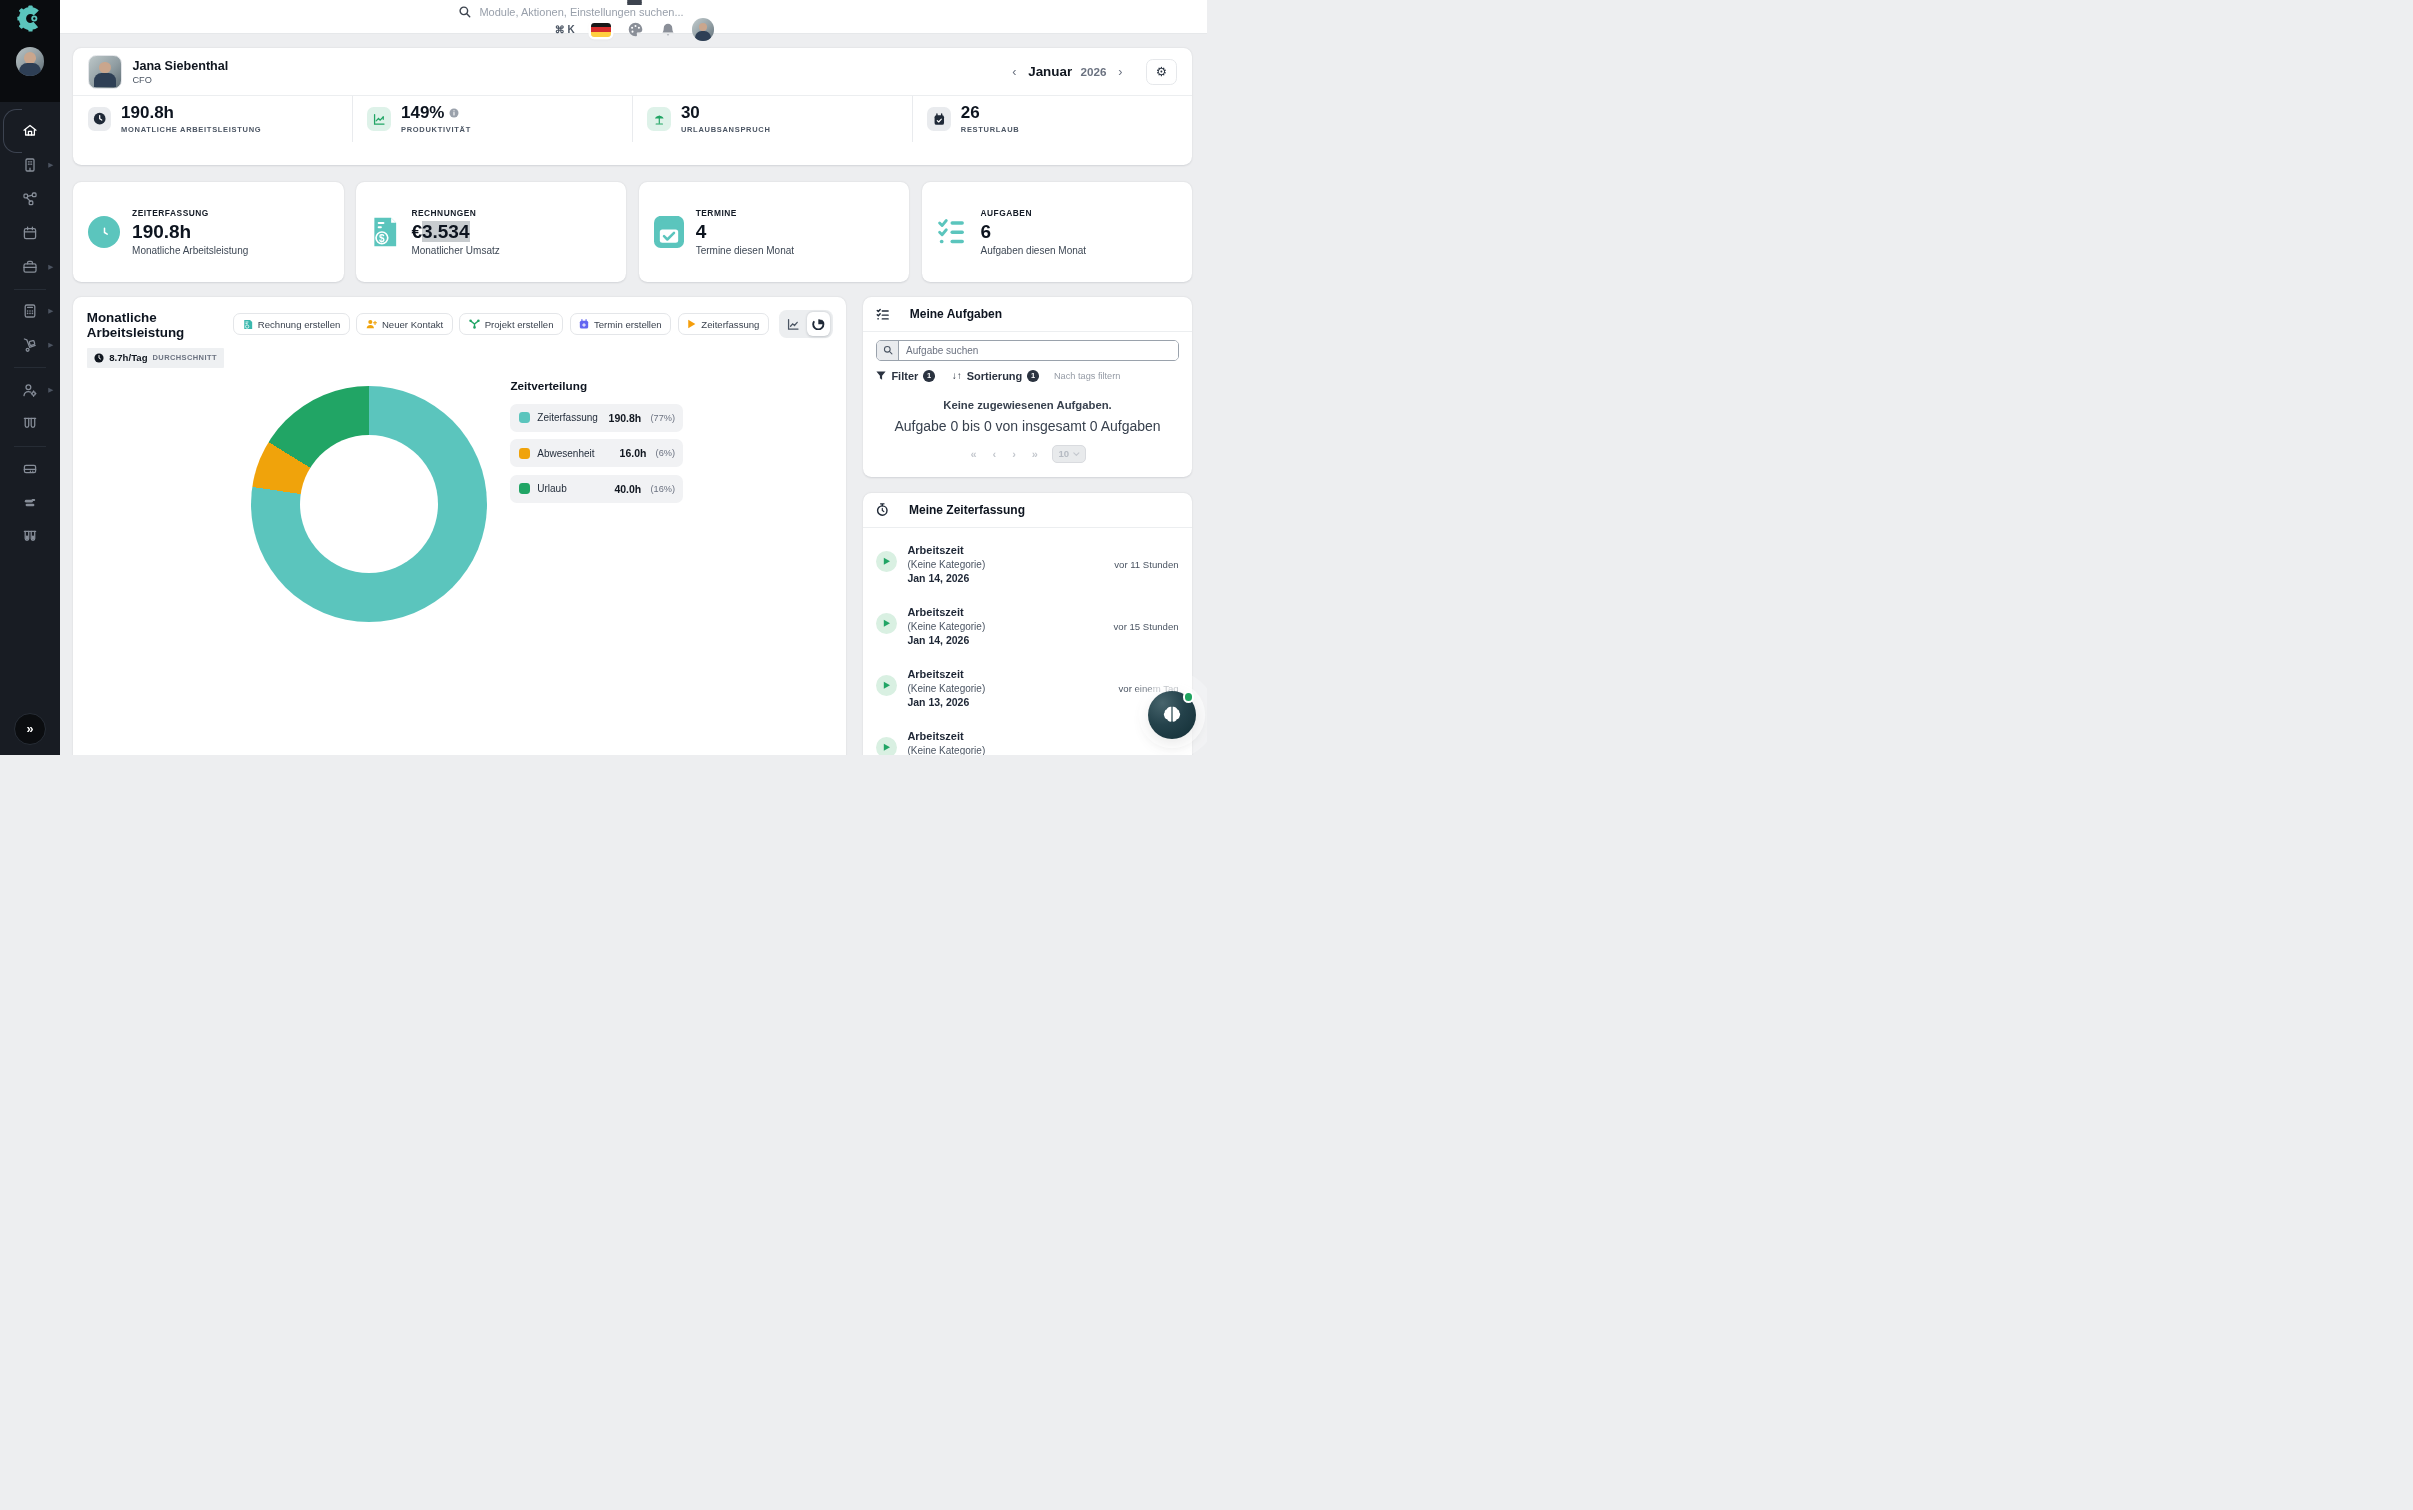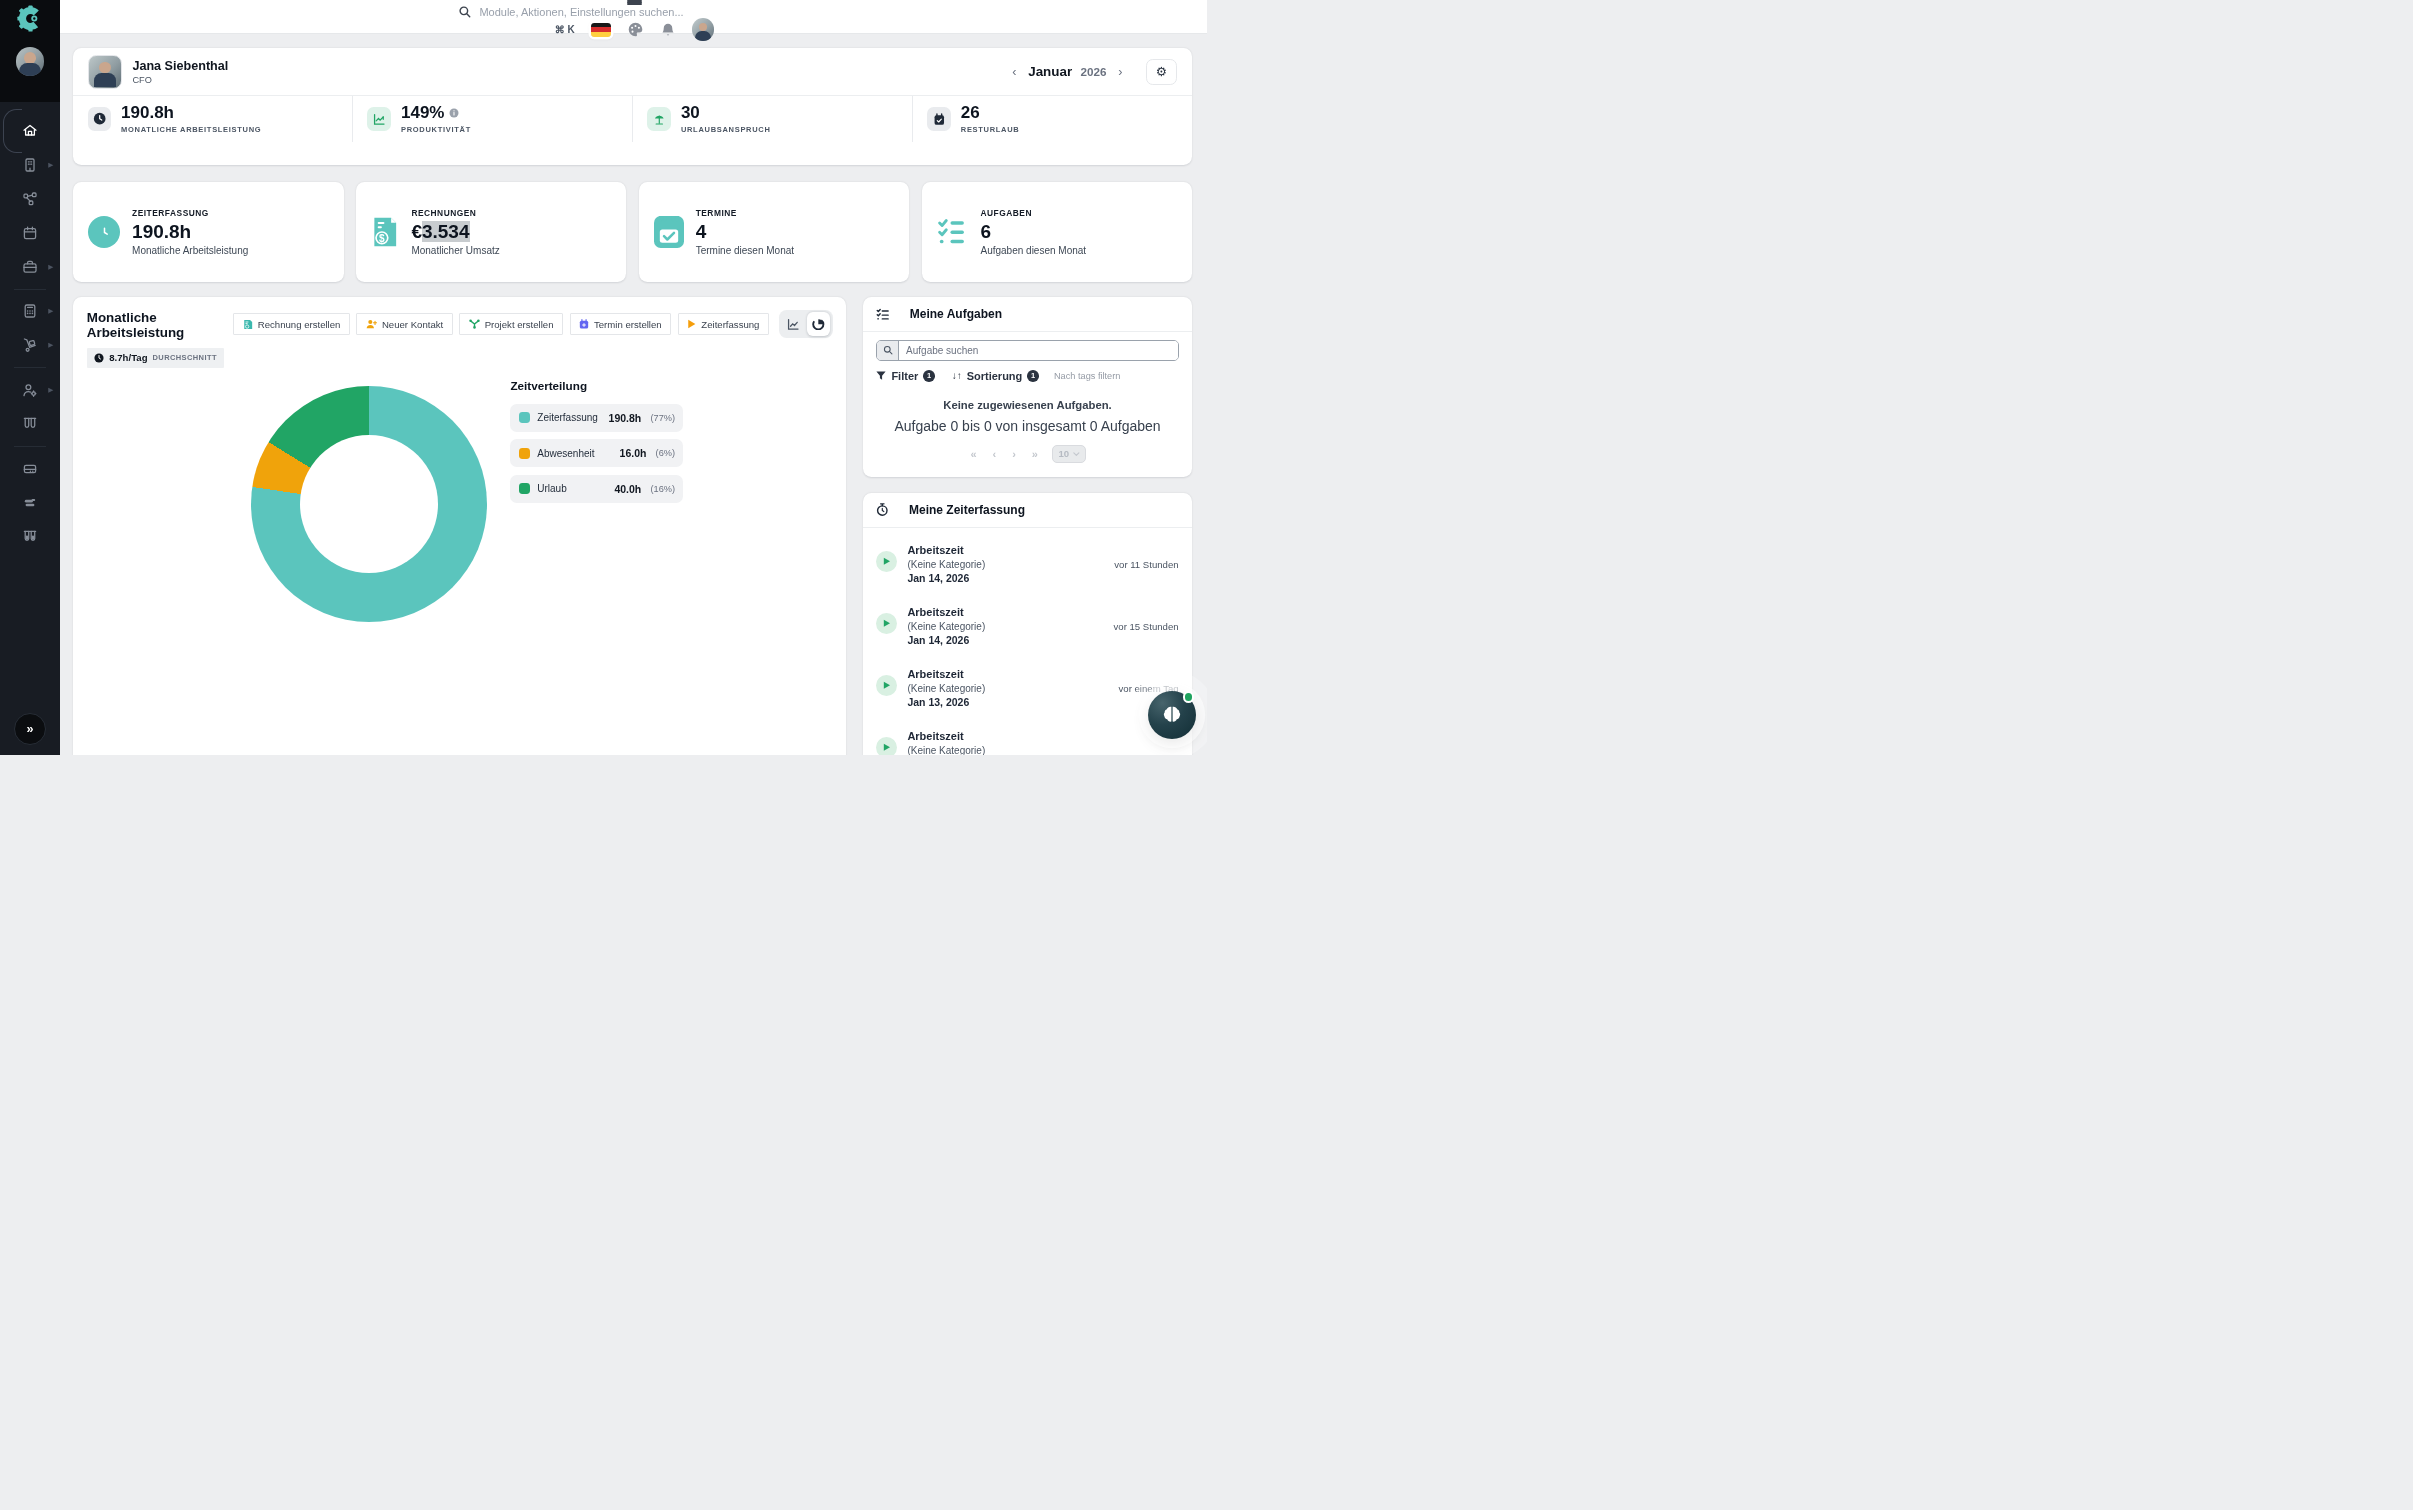--- a/index.html
+++ b/index.html
@@ -83,21 +83,21 @@
 
   
   .content-row { display:flex; gap:17px; margin-top:15px; align-items:flex-start; }
   .chart-card { flex:1; height:507px; position:relative; padding:12.6px 13.4px 0; }
   .chart-head { display:flex; justify-content:space-between; align-items:flex-start; }
   .chart-title { font-size:13.4px; font-weight:800; color:#0d141f; }
   .avg-badge { display:inline-flex; align-items:center; gap:5px; background:#eef0f2; border-radius:1px; padding:4.2px 7.5px; margin-top:8.4px; }
   .avg-val { font-size:9.6px; font-weight:800; color:#10161f; }
   .avg-tag { font-size:7.5px; font-weight:700; letter-spacing:0.4px; color:#6b7280; }
   .actions { display:flex; align-items:center; gap:6.7px; }
-  .act-btn { height:22.6px; padding:0 8.4px; border:0.8px solid #e4e6e9; background:#fff; border-radius:1px; display:flex; align-items:center; gap:5px;
+  .act-btn { height:22.6px; padding:0 8.4px; border:0.8px solid #e4e6e9; background:#fff; border-radius:7px; display:flex; align-items:center; gap:5px;
              font-size:9.6px; color:#3c4450; font-family:inherit; cursor:pointer; white-space:nowrap; }
   .toggle { height:28.5px; background:#eceef0; border-radius:7.5px; padding:2.5px; display:flex; gap:1.7px; margin-left:3.4px; }
   .tg { width:23.5px; height:23.5px; border-radius:5.9px; display:flex; align-items:center; justify-content:center; cursor:pointer; border:none; background:transparent; }
   .tg.active { background:#fff; box-shadow:0 0.8px 2.5px rgba(16,24,40,.2); }
 
   .donut { position:absolute; left:178px; top:89px; width:236px; height:236px; border-radius:50%; }
   .donut::after { content:""; position:absolute; inset:49px; background:#fff; border-radius:50%; }
   .legend { position:absolute; left:437px; top:82px; width:173px; }
   .legend-title { font-size:11.7px; font-weight:800; color:#0d141f; margin-bottom:11.7px; }
   .leg-row { height:28px; background:#f1f2f4; border-radius:6.7px; display:flex; align-items:center; padding:0 8.4px; gap:7.5px; margin-bottom:7.5px; }

